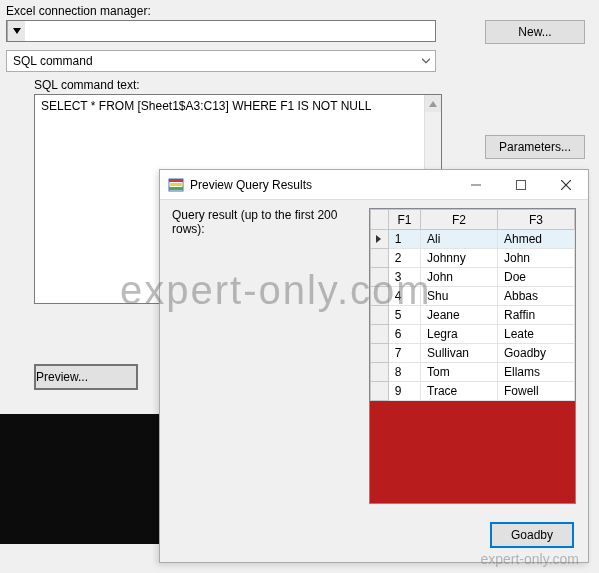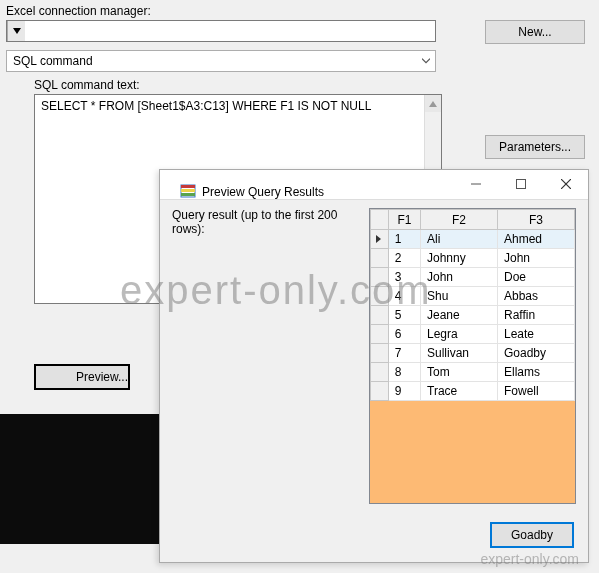--- a/index.html
+++ b/index.html
@@ -96,25 +96,25 @@
     position: absolute;
     right: 14px;
     width: 96px;
   }
   .preview-btn-wrap {
     position: absolute;
     left: 34px;
     top: 364px;
   }
   .preview-btn {
-    border: 2px solid #000000;
+    border: 2px solid #737373;
     background: #e1e1e1;
     height: 26px;
-    width: 96px;
-    text-align: right;
+    width: 104px;
+    text-align: left;
     line-height: 22px;
     font-size: 12px;
   }
   .dark-band {
     position: absolute;
     left: 0;
     top: 414px;
     width: 160px;
     height: 130px;
     background: #0c0c0c;
@@ -129,22 +129,22 @@
     background: #f0f0f0;
     border: 1px solid #aaa;
     box-shadow: -2px 2px 6px rgba(0,0,0,0.15);
     display: flex;
     flex-direction: column;
   }
   .titlebar {
     height: 30px;
     background: #fff;
     display: flex;
-    align-items: flex-end;
-    padding: 0 0 0 20px;
+    align-items: center;
+    padding: 0 0 0 8px;
     border-bottom: 1px solid #ddd;
   }
   .title-icon {
     width: 16px; height: 16px;
     margin-right: 6px;
     display: inline-flex;
   }
   .title-text { font-size: 12px; flex: 1; }
   .win-ctrl {
     width: 45px; height: 30px;
@@ -156,21 +156,21 @@
     flex: 1;
     display: flex;
     flex-direction: row;
   }
   .query-label {
     font-size: 12px;
     margin-bottom: 6px;
   }
   .grid {
     border: 1px solid #828790;
-    background: #fdba74;
+    background: #b91c1c;
     width: 212px;
   }
   .grid table {
     border-collapse: collapse;
     width: 100%;
   }
   .grid th {
     background: #f0f0f0;
     border: 1px solid #c6c6c6;
     font-weight: normal;

